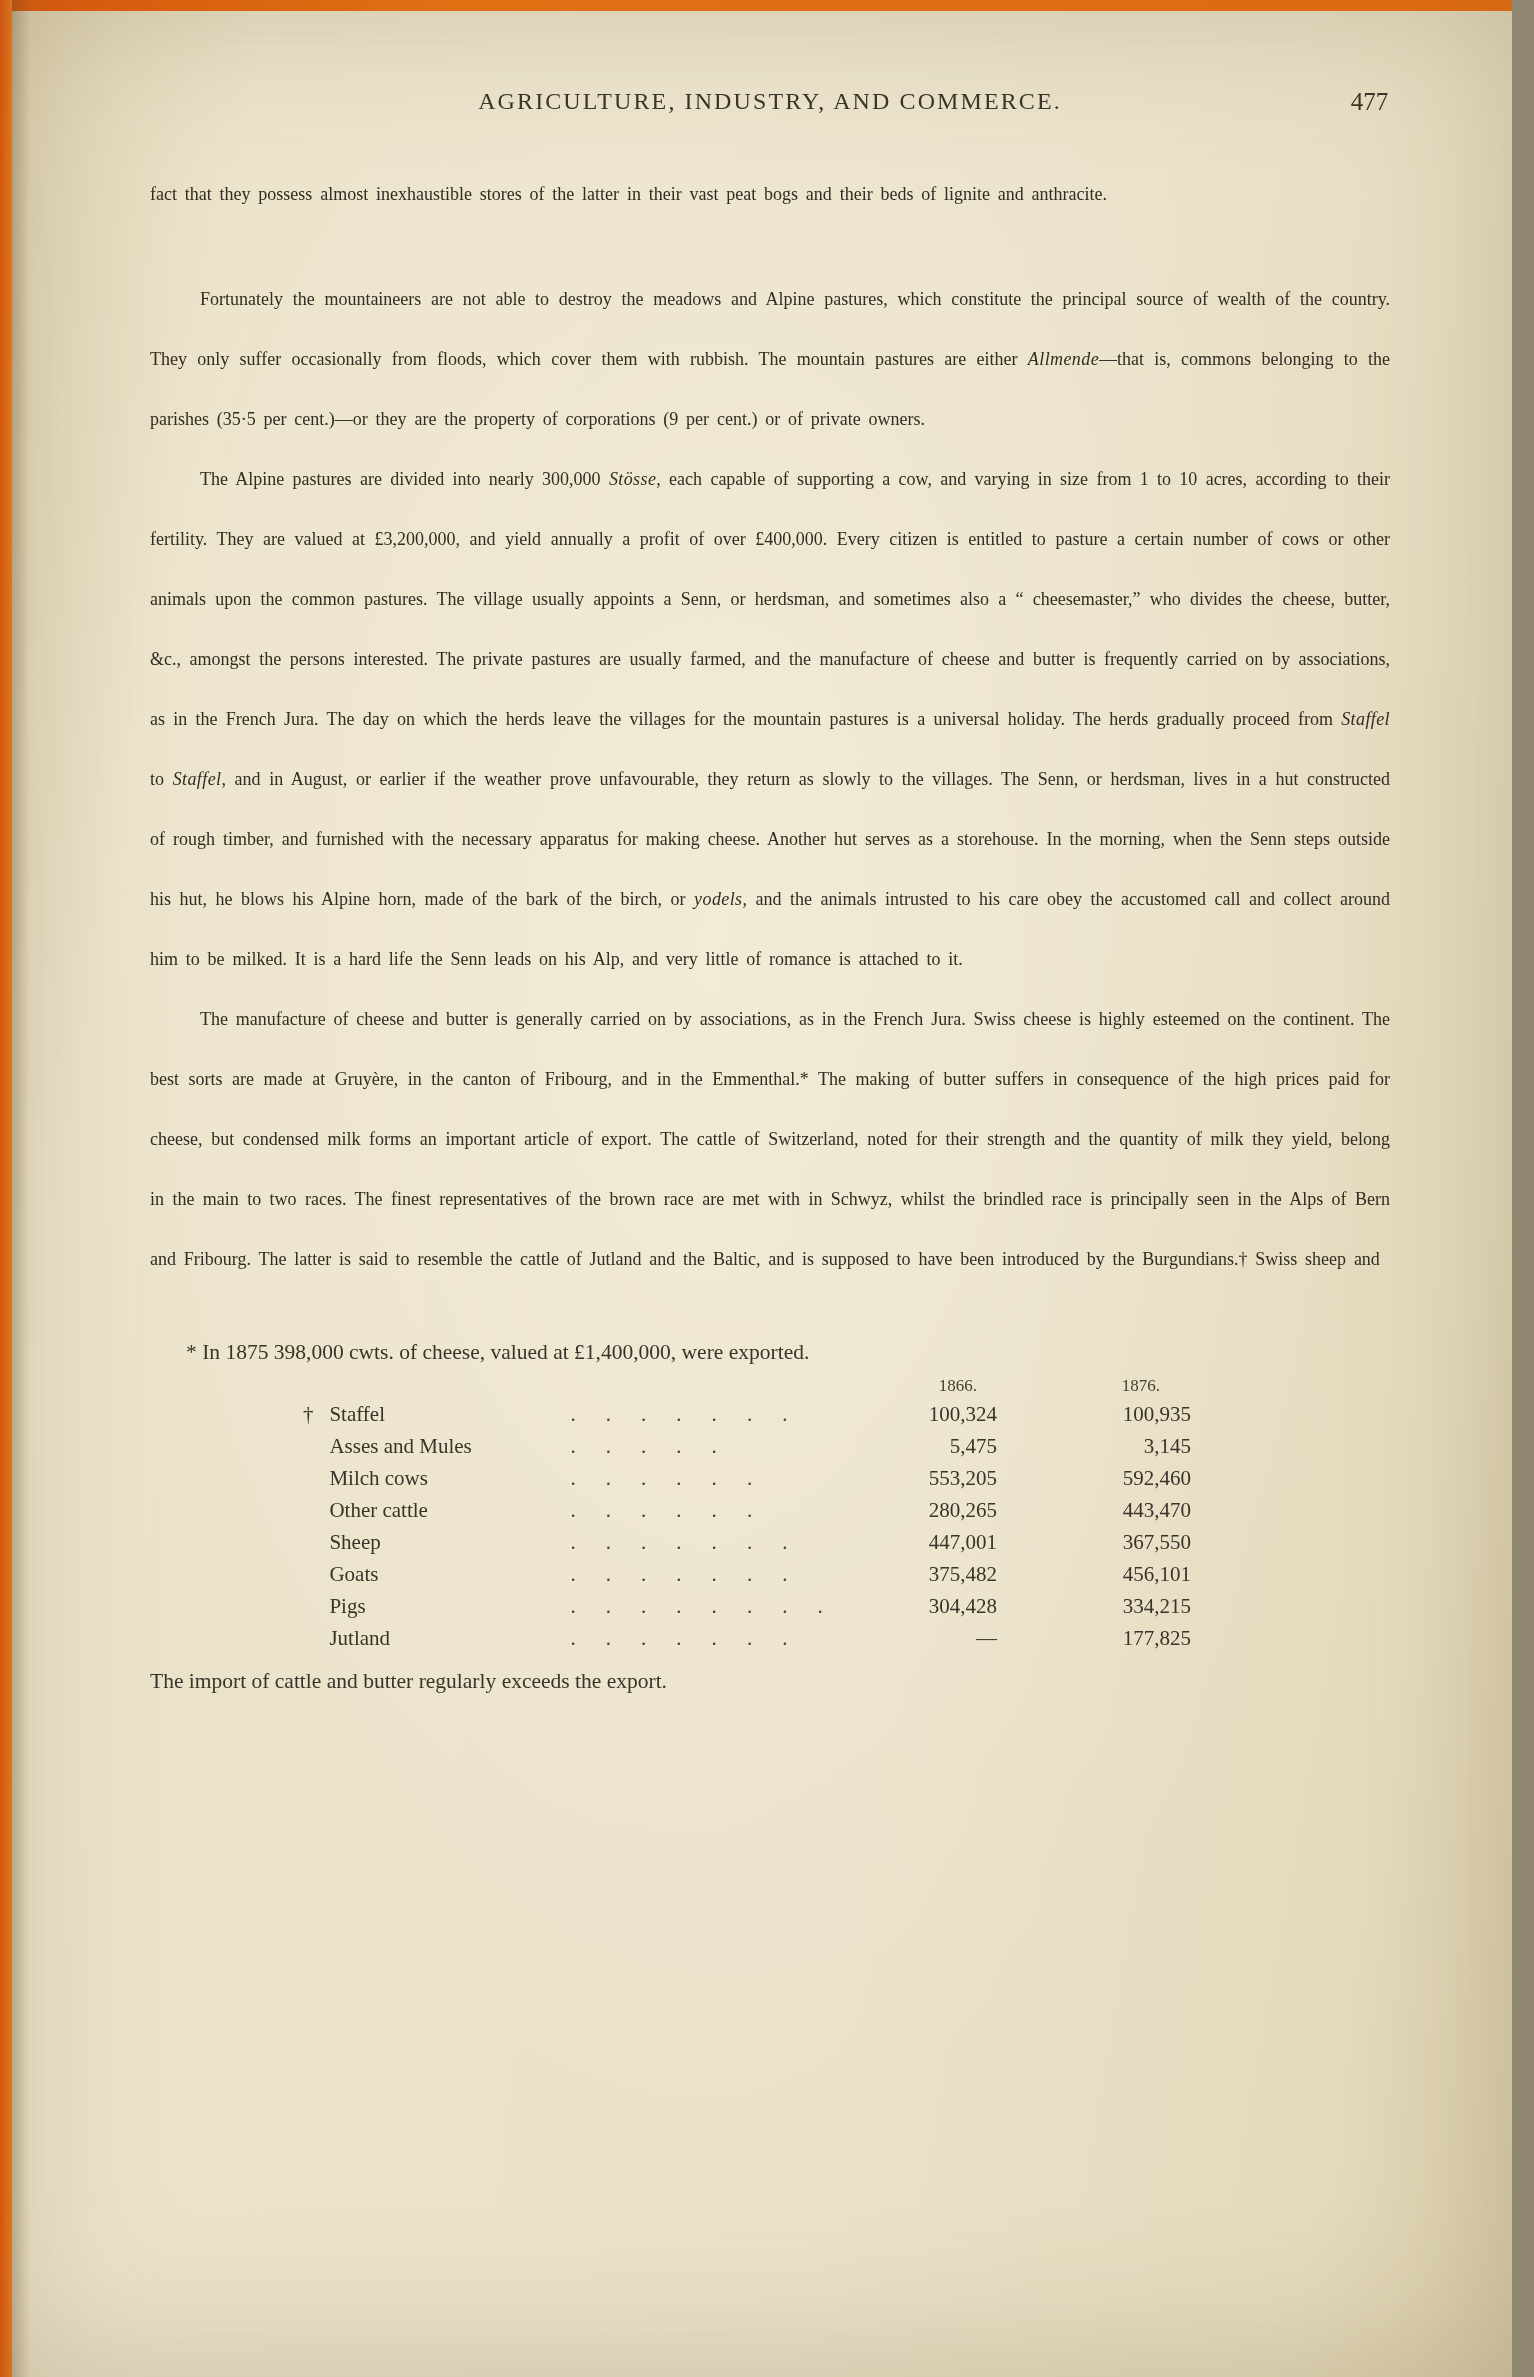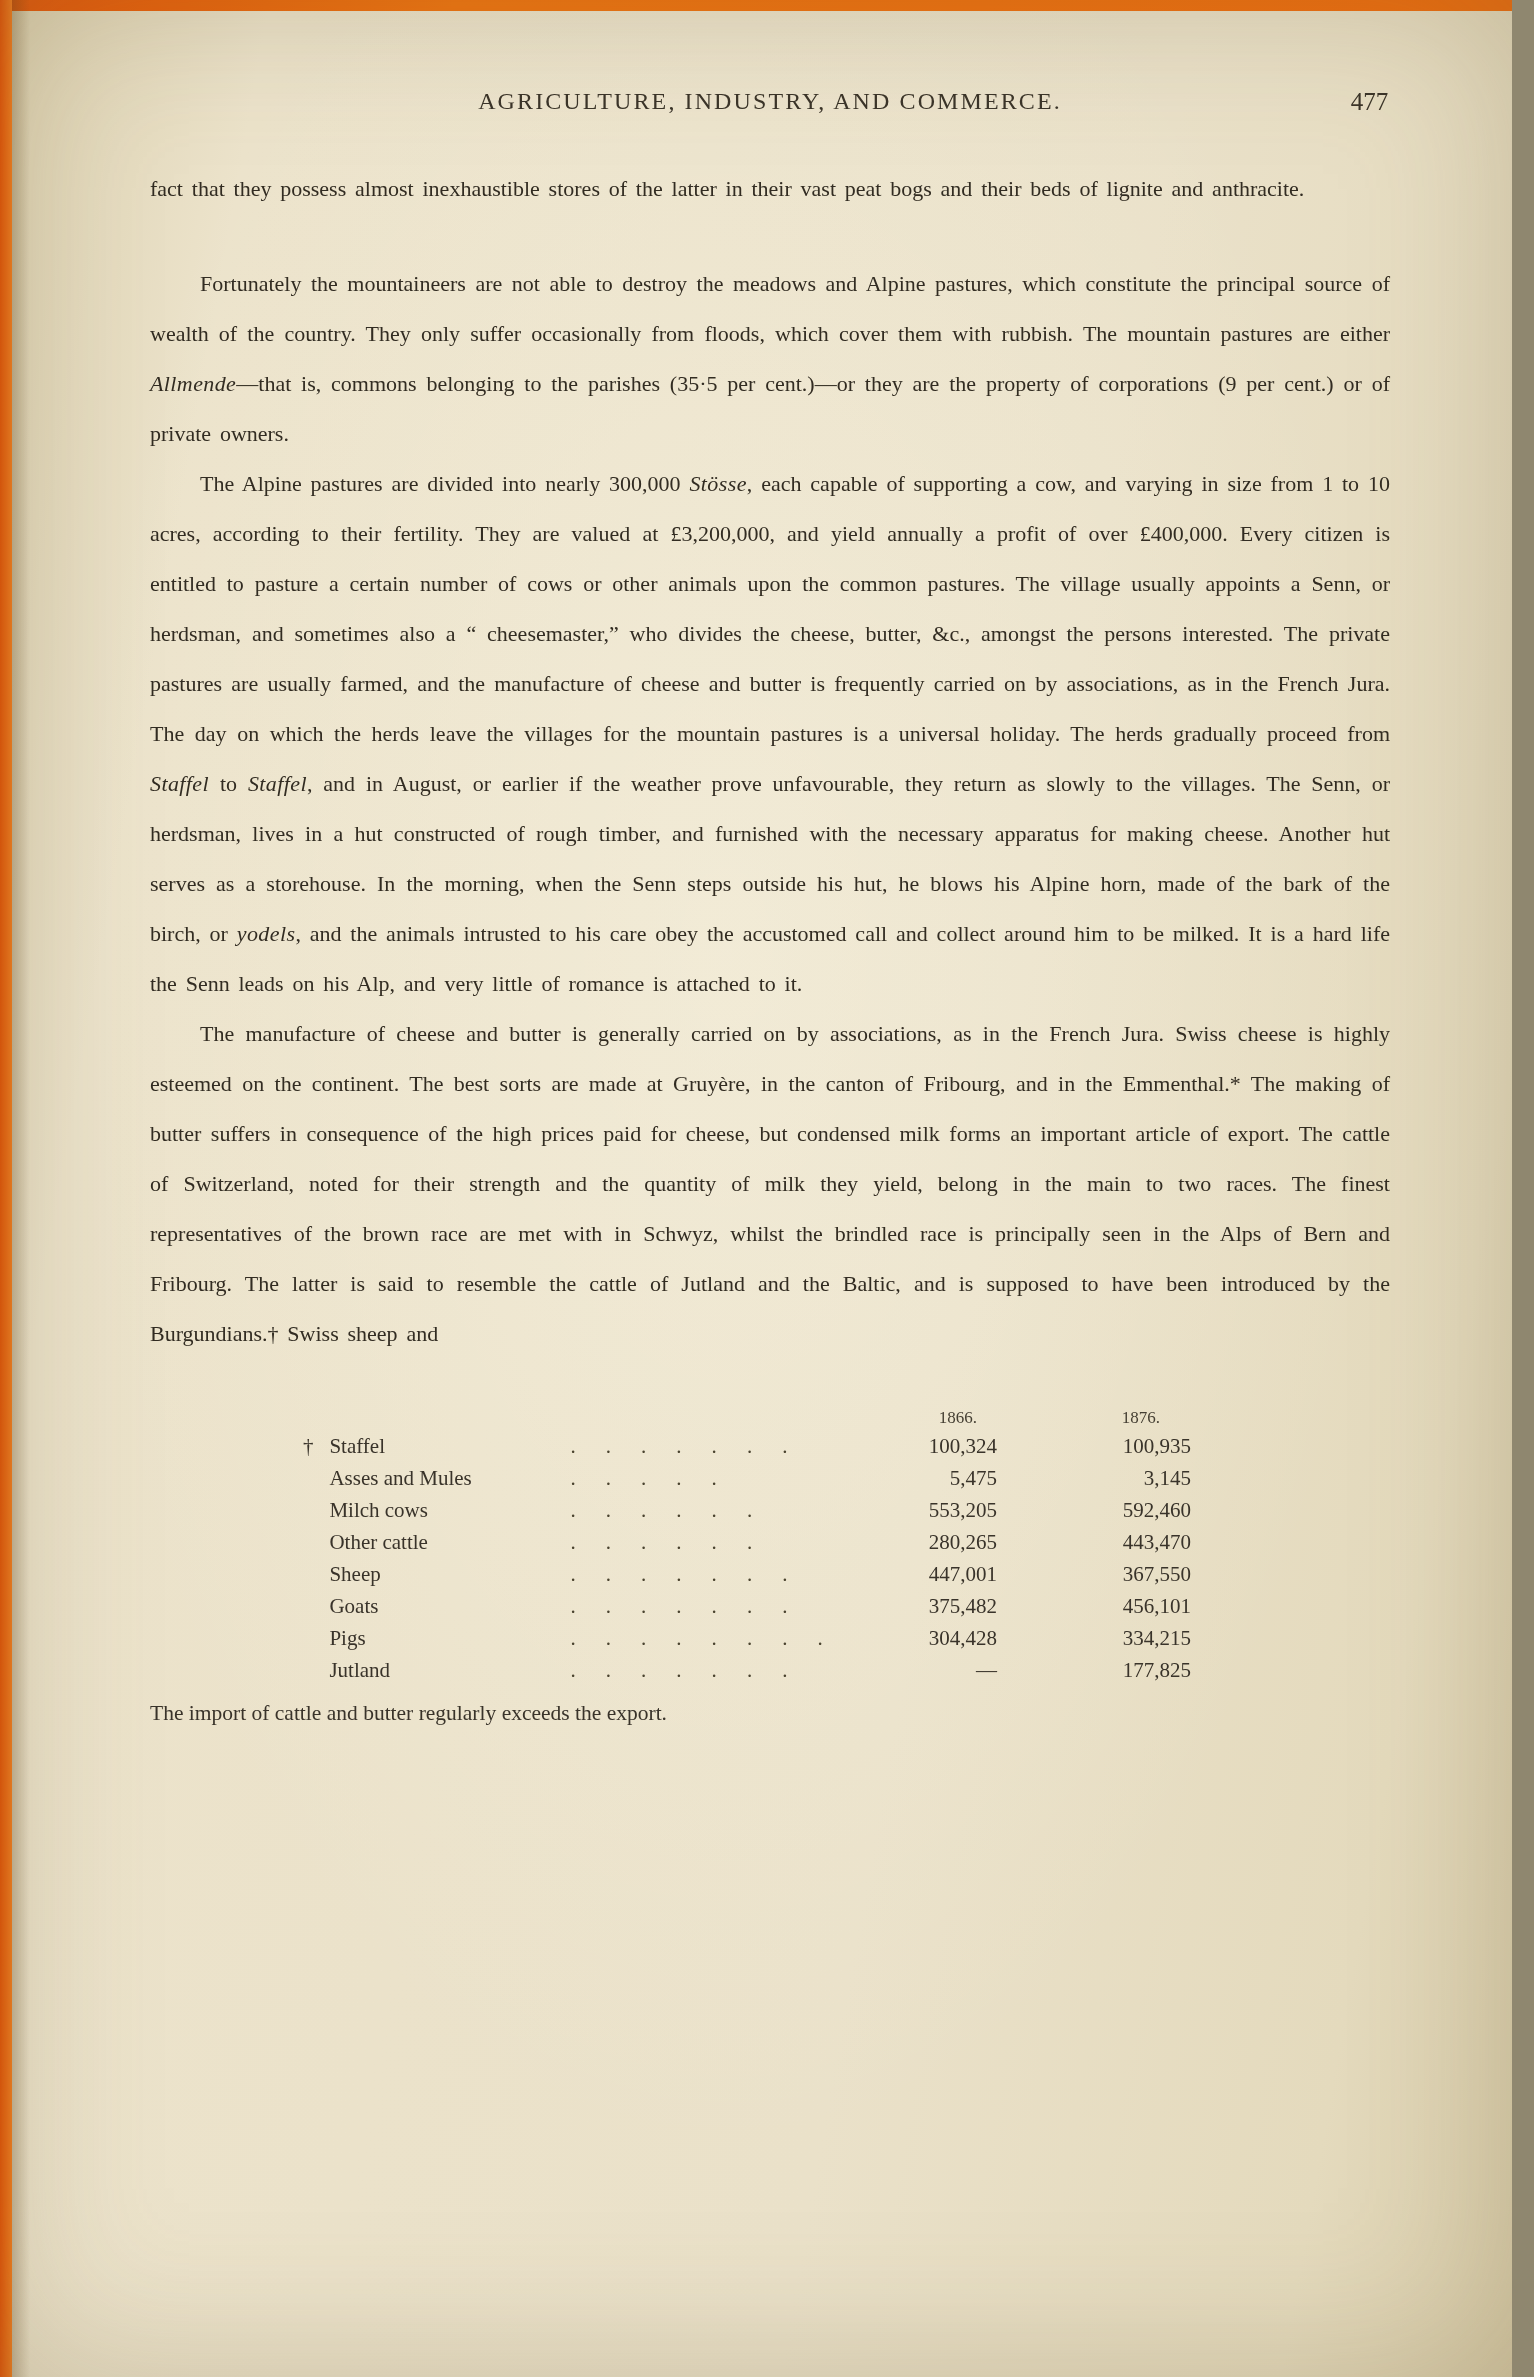--- a/index.html
+++ b/index.html
@@ -21,21 +21,21 @@
                background:linear-gradient(to right,#e25408,#f07c1e); }
   .edge-left-shadow { position:absolute; top:0; left:12.4px; width:18px; height:100%;
                background:linear-gradient(to right, rgba(90,60,20,.28), rgba(90,60,20,0)); }
 
   .page-content { position:absolute; left:150px; width:1240px; top:0; }
 
   .running-head { position:relative; margin-top:88px; height:35px; }
   .head-title { display:block; text-align:center; font-size:24px; letter-spacing:2.1px; color:#3a3429; }
   .head-page  { position:absolute; right:1.7px; top:0; font-size:25px; color:#3a3429; }
 
-  .body-text { margin-top:41px; font-size:22px; line-height:50px; text-align:justify; word-spacing:3.3px; color:#322c22; }
+  .body-text { margin-top:41px; font-size:18px; line-height:60px; text-align:justify; word-spacing:3.3px; color:#322c22; }
   .body-text p.ind { text-indent:50px; }
   .body-text p.gap { margin-top:45px; }
   .body-text i { letter-spacing:0.4px; }
 
   .footnote-block { margin-top:48px; font-size:21.5px; line-height:31px; color:#39332a; }
   .fn-cheese { padding-left:36px; }
 
   .fn-table { margin-left:153px; margin-top:6.6px; width:888px; }
   .t-row { display:flex; align-items:flex-start; font-size:21px; line-height:32px; }
   .t-row.t-head { font-size:17px; line-height:21.5px; margin-bottom:1.7px; color:#453f33; }
@@ -71,20 +71,21 @@
     </div>
 
     <div class="body-text">
       <p class="cont">fact that they possess almost inexhaustible stores of the latter in their vast peat bogs and their beds of lignite and anthracite.</p>
       <p class="ind gap">Fortunately the mountaineers are not able to destroy the meadows and Alpine pastures, which constitute the principal source of wealth of the country. They only suffer occasionally from floods, which cover them with rubbish. The mountain pastures are either <i>Allmende</i>—that is, commons belonging to the parishes (35·5 per cent.)—or they are the property of corporations (9 per cent.) or of private owners.</p>
       <p class="ind">The Alpine pastures are divided into nearly 300,000 <i>Stösse</i>, each capable of supporting a cow, and varying in size from 1 to 10 acres, according to their fertility. They are valued at £3,200,000, and yield annually a profit of over £400,000. Every citizen is entitled to pasture a certain number of cows or other animals upon the common pastures. The village usually appoints a Senn, or herdsman, and sometimes also a “ cheesemaster,” who divides the cheese, butter, &amp;c., amongst the persons interested. The private pastures are usually farmed, and the manufacture of cheese and butter is frequently carried on by associations, as in the French Jura. The day on which the herds leave the villages for the mountain pastures is a universal holiday. The herds gradually proceed from <i>Staffel</i> to <i>Staffel</i>, and in August, or earlier if the weather prove unfavourable, they return as slowly to the villages. The Senn, or herdsman, lives in a hut constructed of rough timber, and furnished with the necessary apparatus for making cheese. Another hut serves as a storehouse. In the morning, when the Senn steps outside his hut, he blows his Alpine horn, made of the bark of the birch, or <i>yodels</i>, and the animals intrusted to his care obey the accustomed call and collect around him to be milked. It is a hard life the Senn leads on his Alp, and very little of romance is attached to it.</p>
       <p class="ind">The manufacture of cheese and butter is generally carried on by associations, as in the French Jura. Swiss cheese is highly esteemed on the continent. The best sorts are made at Gruyère, in the canton of Fribourg, and in the Emmenthal.* The making of butter suffers in consequence of the high prices paid for cheese, but condensed milk forms an important article of export. The cattle of Switzerland, noted for their strength and the quantity of milk they yield, belong in the main to two races. The finest representatives of the brown race are met with in Schwyz, whilst the brindled race is principally seen in the Alps of Bern and Fribourg. The latter is said to resemble the cattle of Jutland and the Baltic, and is supposed to have been introduced by the Burgundians.† Swiss sheep and</p>
     </div>
 
     <div class="footnote-block">
+      <p class="fn-cheese">* In 1875 398,000 cwts. of cheese, valued at £1,400,000, were exported.</p>
 
       <div class="fn-table">
         <div class="t-row t-head">
           <span class="t-prefix"></span>
           <span class="t-label"></span>
           <span class="t-headspacer"></span>
           <span class="h1">1866.</span>
           <span class="h2">1876.</span>
         </div>
 

